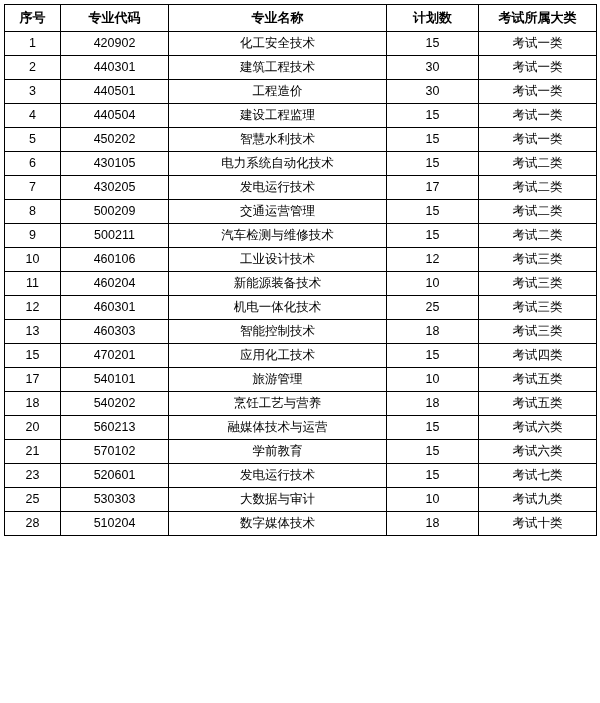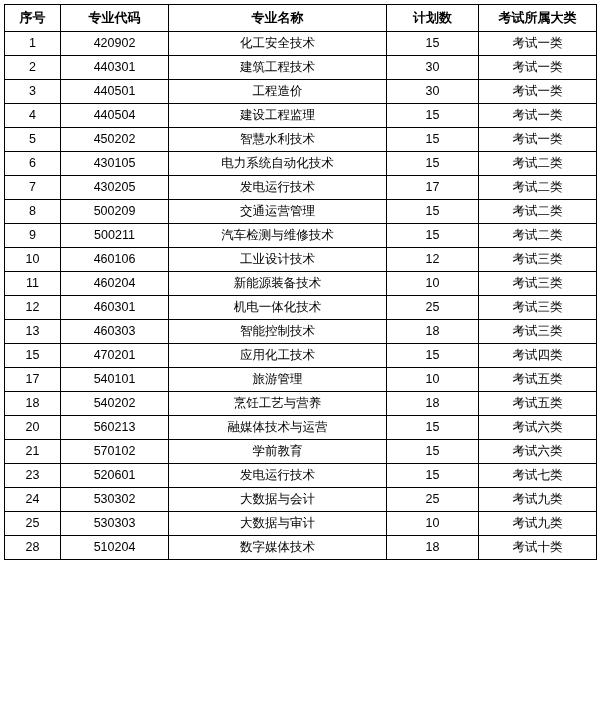--- a/index.html
+++ b/index.html
@@ -199,27 +199,20 @@
           <td>考试六类</td>
         </tr>
         <tr>
           <td>23</td>
           <td>520601</td>
           <td>发电运行技术</td>
           <td>15</td>
           <td>考试七类</td>
         </tr>
         <tr>
-          <td>24</td>
-          <td>530302</td>
-          <td>大数据与会计</td>
-          <td>25</td>
-          <td>考试九类</td>
-        </tr>
-        <tr>
           <td>25</td>
           <td>530303</td>
           <td>大数据与审计</td>
           <td>10</td>
           <td>考试九类</td>
         </tr>
         <tr>
           <td>28</td>
           <td>510204</td>
           <td>数字媒体技术</td>

